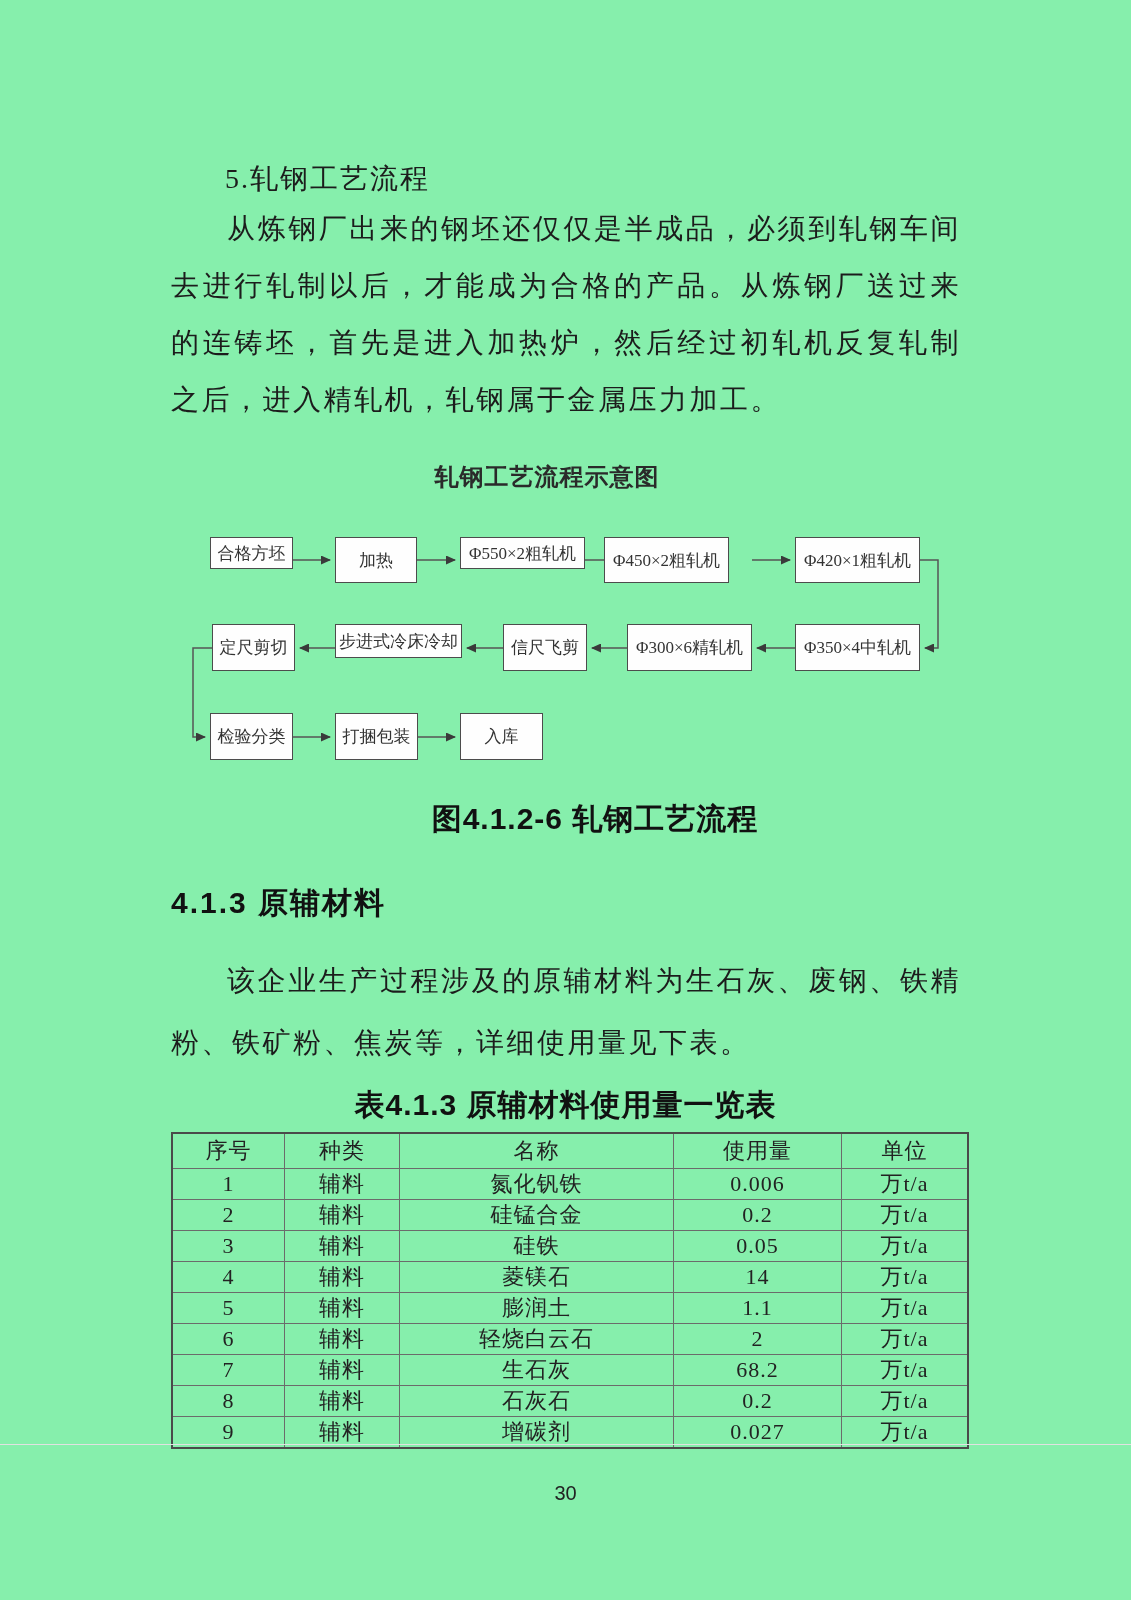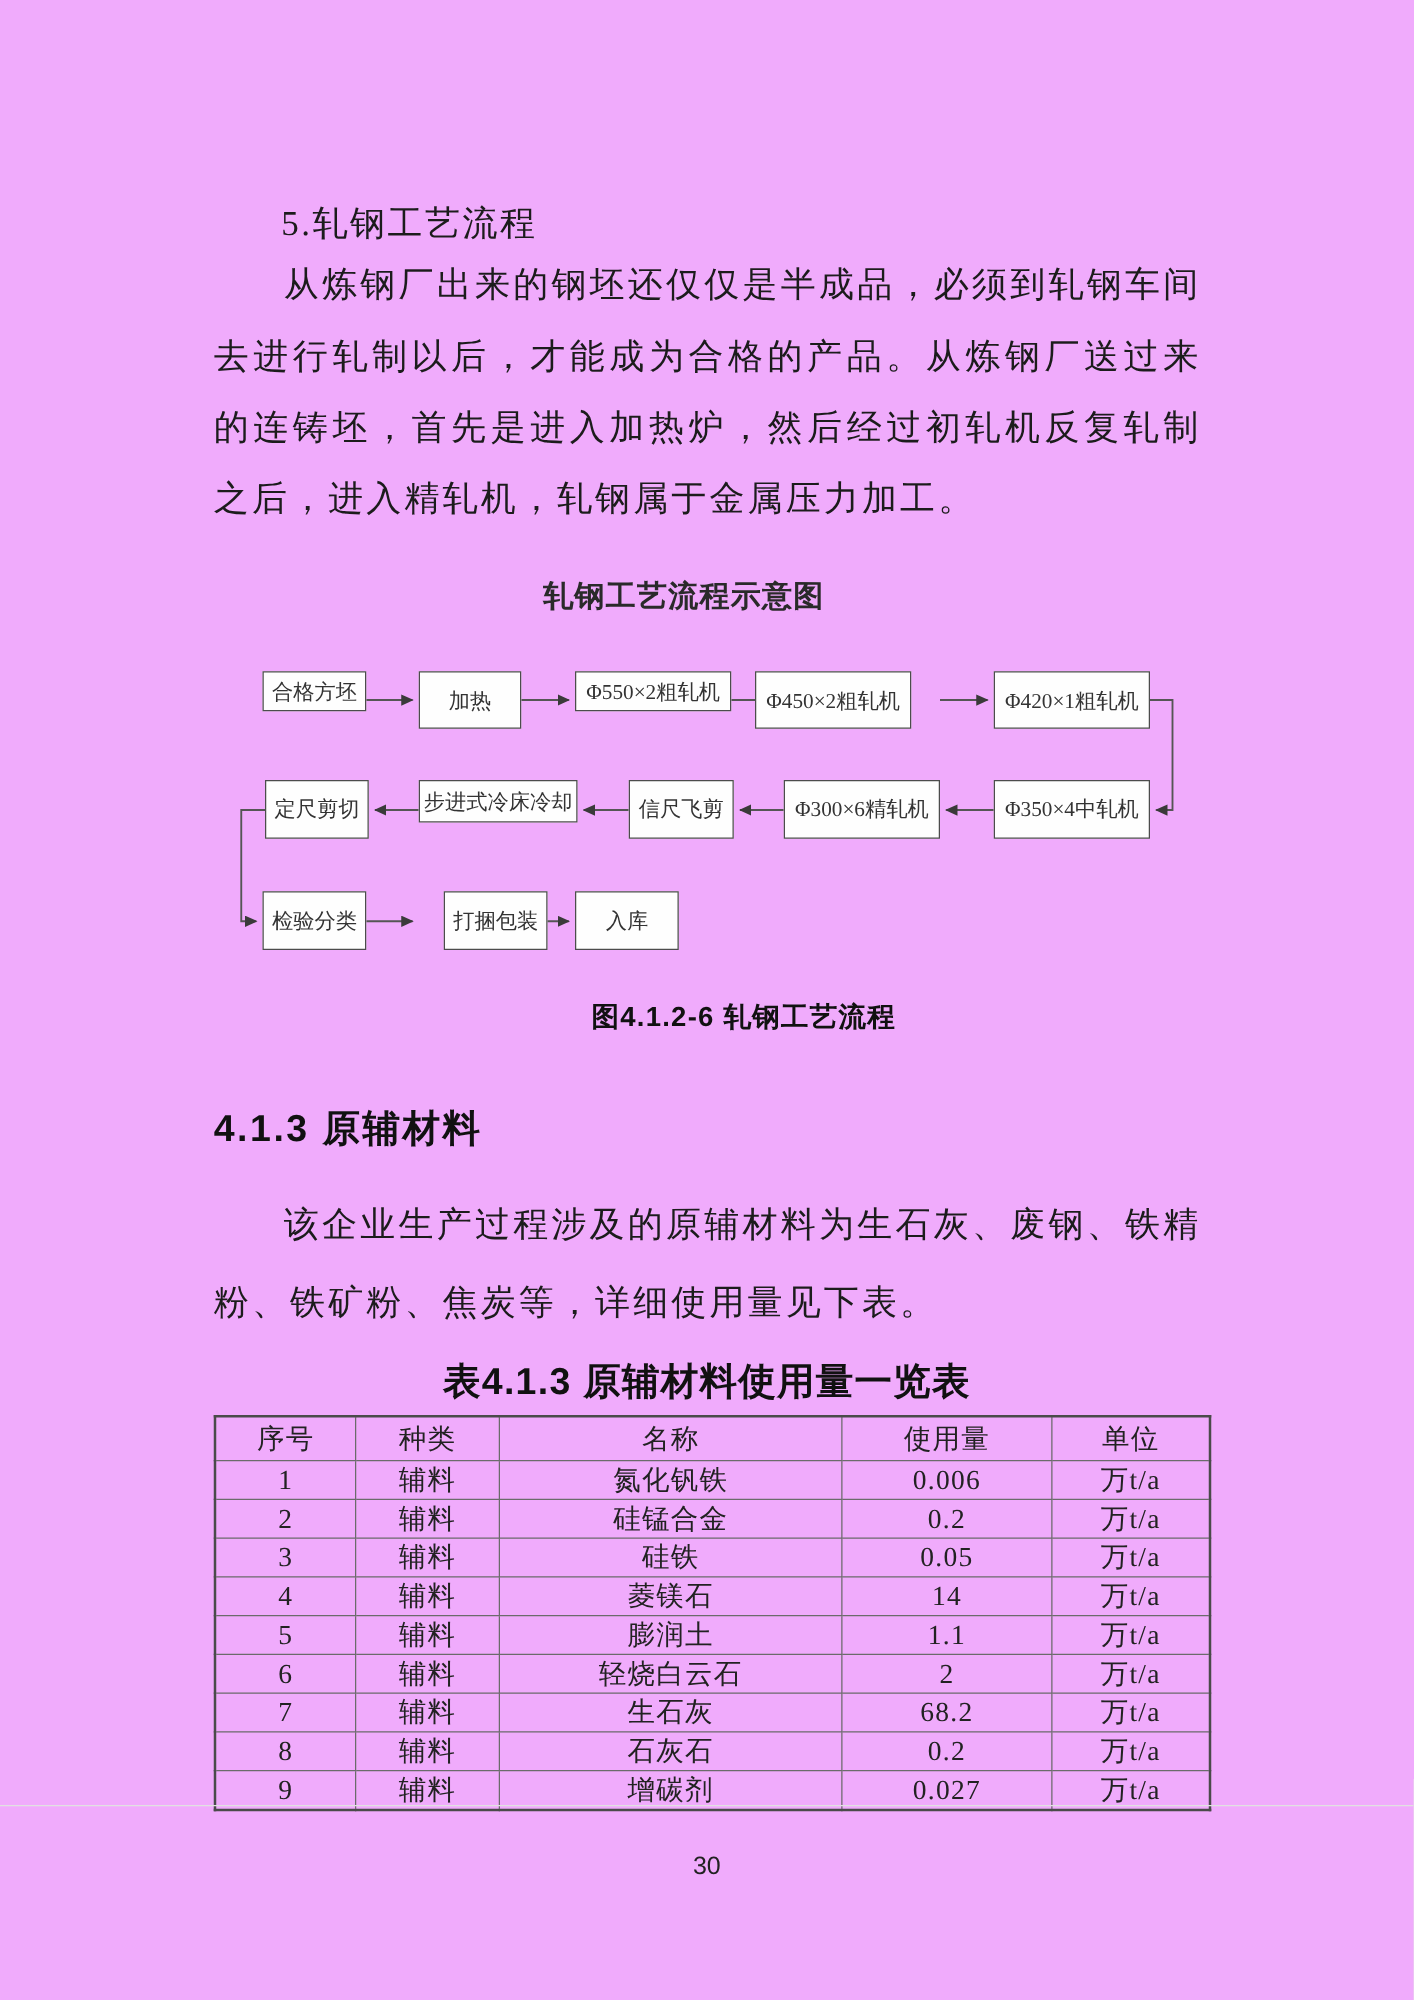--- a/index.html
+++ b/index.html
@@ -1,20 +1,20 @@
 <!DOCTYPE html>
 <html><head>
 <meta charset="utf-8">
 <style>
   html,body{margin:0;padding:0;background:#e8e8e8;}
   .page{
     position:relative;
     width:1131px;height:1600px;
     margin:0 auto;
-    background:#f0abfc;
+    background:#86efac;
     font-family:"Liberation Serif", serif;
     color:#1c1c1c;
     overflow:hidden;
   }
   .abs{position:absolute;}
   .h5{
     left:225px;top:160px;
     font-size:28px;letter-spacing:2px;
   }
   .para1{
@@ -41,21 +41,21 @@
     display:flex;align-items:center;justify-content:center;
     font-size:17px;color:#333;
     box-sizing:border-box;
     white-space:nowrap;
   }
   .fig-caption{
     left:200px;top:799px;width:790px;
     text-align:center;
     font-family:"Liberation Sans", sans-serif;
     font-weight:bold;
-    font-size:22px;letter-spacing:1px;color:#111;
+    font-size:30px;letter-spacing:1px;color:#111;
   }
   .h413{
     left:171px;top:883px;
     font-family:"Liberation Sans", sans-serif;
     font-weight:bold;
     font-size:30px;letter-spacing:2px;color:#111;
   }
   .para2{
     left:171px;top:950px;width:790px;
     font-size:28px;line-height:62px;
@@ -139,21 +139,21 @@
     <div class="fbox" style="left:145px;top:7px;width:82px;height:46px;">加热</div>
     <div class="fbox" style="left:270px;top:7px;width:125px;height:32px;">Φ550×2粗轧机</div>
     <div class="fbox" style="left:414px;top:7px;width:125px;height:46px;">Φ450×2粗轧机</div>
     <div class="fbox" style="left:605px;top:7px;width:125px;height:46px;">Φ420×1粗轧机</div>
     <div class="fbox" style="left:22px;top:94px;width:83px;height:47px;">定尺剪切</div>
     <div class="fbox" style="left:145px;top:94px;width:127px;height:34px;">步进式冷床冷却</div>
     <div class="fbox" style="left:313px;top:94px;width:84px;height:47px;">信尺飞剪</div>
     <div class="fbox" style="left:437px;top:94px;width:125px;height:47px;">Φ300×6精轧机</div>
     <div class="fbox" style="left:605px;top:94px;width:125px;height:47px;">Φ350×4中轧机</div>
     <div class="fbox" style="left:20px;top:183px;width:83px;height:47px;">检验分类</div>
-    <div class="fbox" style="left:145px;top:183px;width:83px;height:47px;margin-left:20px;">打捆包装</div>
+    <div class="fbox" style="left:145px;top:183px;width:83px;height:47px;">打捆包装</div>
     <div class="fbox" style="left:270px;top:183px;width:83px;height:47px;">入库</div>
   </div>
 
   <div class="abs fig-caption">图4.1.2-6 轧钢工艺流程</div>
 
   <div class="abs h413">4.1.3 原辅材料</div>
 
   <div class="abs para2">该企业生产过程涉及的原辅材料为生石灰、废钢、铁精粉、铁矿粉、焦炭等，详细使用量见下表。</div>
 
   <div class="abs tbl-caption">表4.1.3 原辅材料使用量一览表</div>

